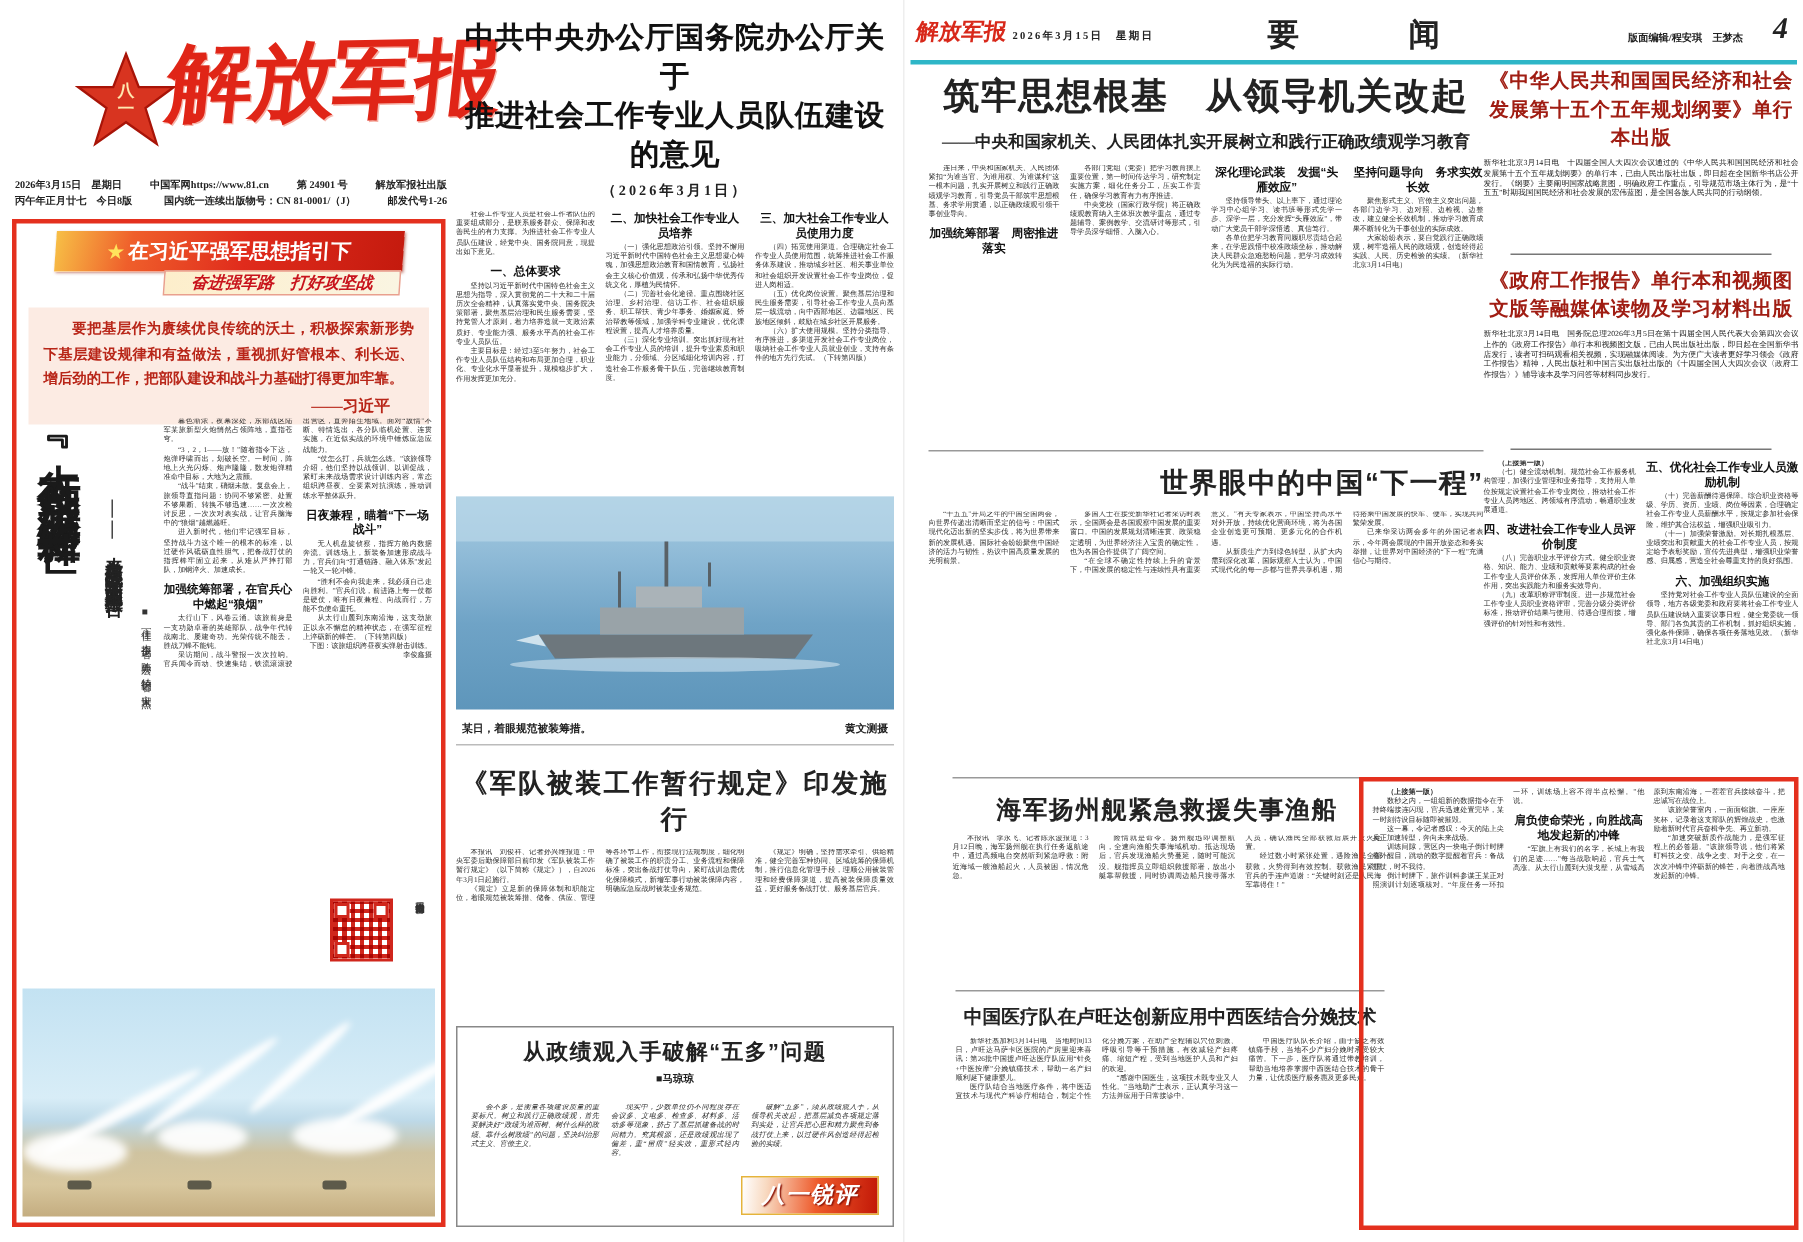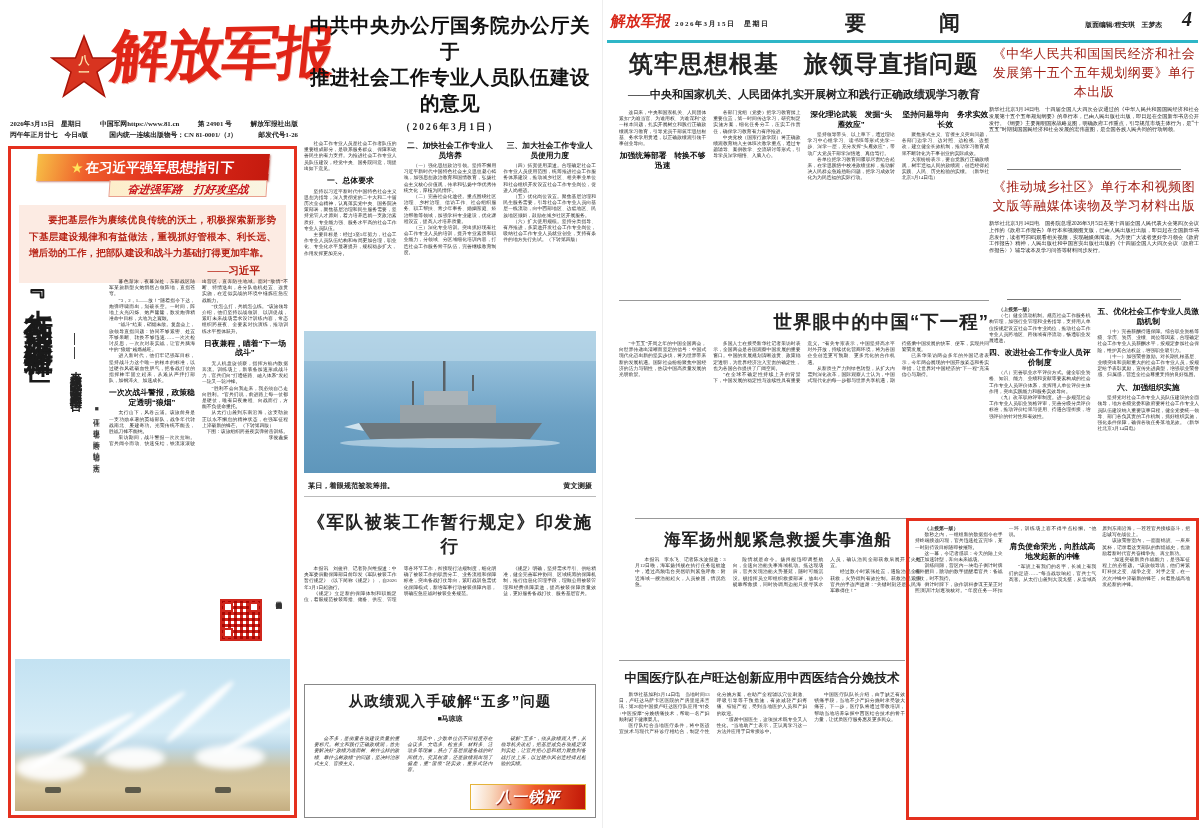--- a/index.html
+++ b/index.html
@@ -86,21 +86,21 @@
 .reg-article { position:absolute; left:304px; top:498px; width:292px; }
 .reg-title { font-size:17.5px; font-weight:bold; text-align:center; letter-spacing:1.5px;
   font-family:"Liberation Sans", sans-serif; margin:12px 0 8px; }
 .reg-body { height:112px; column-count:3; column-gap:7px; overflow:hidden; }
 .commentary { position:absolute; left:304px; top:684px; width:292px; height:134px;
   border:1px solid #888; padding:7px 9px 5px; }
 .comm-title { font-size:14.5px; font-weight:bold; text-align:center; letter-spacing:1px;
   font-family:"Liberation Sans", sans-serif; }
 .comm-byline { text-align:center; font-size:7px; font-weight:bold; margin:3px 0 12px; }
 .comm-body { height:74px; column-count:3; column-gap:8px; overflow:hidden; font-style:italic; }
-.ruiping { position:absolute; right:9px; bottom:7px; width:116px; height:26px; line-height:24px;
+.ruiping { position:absolute; right:9px; bottom:7px; width:92px; height:26px; line-height:24px;
   text-align:center; color:#fff; font-weight:bold; font-style:italic; font-size:15px;
   font-family:Liberation Serif, serif; border:1px solid #e5b33a;
   background:linear-gradient(95deg,#fff 0%,#f8d9c0 18%,#ee5a2b 55%,#c21807 100%);
   text-shadow:1px 1px 1px #8a1003; letter-spacing:1px; }
 
 
 .rp-header { position:absolute; left:6px; top:8px; right:6px; height:30px; }
 .rp-logo { position:absolute; left:2px; top:4px; font-size:15px; font-weight:bold; color:#d8281a;
   font-family:"DejaVu Serif", serif; transform:skewX(-8deg); }
 .rp-date { position:absolute; left:66px; top:11px; font-size:7px; font-weight:bold; letter-spacing:1.5px; }
@@ -110,39 +110,39 @@
 .rp-pagenum { position:absolute; right:4px; top:0; font-size:20px; font-weight:bold; font-style:italic; }
 .teal-rule { position:absolute; left:4px; right:4px; top:40px; height:3px; background:#2eb6c7; }
 
 .main-article { position:absolute; left:16px; top:48px; width:370px; }
 .main-title { font-size:24px; font-weight:bold; text-align:center; letter-spacing:1px;
   font-family:"Liberation Sans", sans-serif; }
 .main-subtitle { font-size:11px; font-weight:bold; text-align:center; margin-top:7px; }
 .main-body { margin-top:8px; height:188px; column-count:4; column-gap:7px; overflow:hidden; }
 
 .rcol { position:absolute; left:386px; top:44px; width:210px; }
-.book-title { font-size:13px; line-height:19px; font-weight:normal; text-align:center;
+.book-title { font-size:13px; line-height:19px; font-weight:bold; text-align:center;
   color:#a01d13; font-family:"Liberation Sans", sans-serif; letter-spacing:.5px; }
 .book-body { margin-top:5px; font-size:5.2px; line-height:6.8px; text-align:justify; overflow:hidden; }
 .b1body { height:56px; } .b2body { height:72px; }
 .rcol-hr { border:none; border-top:1px solid #777; margin:7px 18px; }
 .doc-cont { height:252px; column-count:2; column-gap:7px; overflow:hidden; margin-top:2px; }
 
 .world { position:absolute; left:16px; top:300px; width:370px; border-top:1px solid #999; padding-top:8px; }
 .world-title { font-size:18.5px; font-weight:bold; text-align:right; letter-spacing:1px;
   font-family:"Liberation Sans", sans-serif; }
 .world-subtitle { font-size:10.5px; font-weight:bold; text-align:center; margin-top:5px; }
 .world-body { margin-top:7px; height:150px; column-count:4; column-gap:7px; overflow:hidden; }
 
 .navy { position:absolute; left:32px; top:518px; width:286px; border-top:1px solid #999; }
 .navy-title { font-size:16.5px; font-weight:bold; text-align:center; letter-spacing:1px;
   font-family:"Liberation Sans", sans-serif; margin:10px 0 6px; }
 .navy-body { height:96px; column-count:3; column-gap:7px; overflow:hidden; }
 
-.medical { position:absolute; left:16px; top:660px; width:286px; border-top:1px solid #999; }
+.medical { position:absolute; left:34px; top:660px; width:286px; border-top:1px solid #999; }
 .med-title { font-size:12.5px; font-weight:bold; text-align:center;
   font-family:"Liberation Sans", sans-serif; margin:9px 0 5px; }
 .med-body { height:122px; column-count:3; column-gap:7px; overflow:hidden; }
 
 .cont-box { position:absolute; left:303px; top:518px; width:293px; height:302px;
   border:3px solid #e4301e; padding:5px 6px; column-count:3; column-gap:6px; overflow:hidden; }
 
 
 .tiny p, .seg-p { font-size:4.8px; line-height:6.2px; color:#2c2c2c; text-align:justify;
   text-indent:2em; margin:0; }
@@ -198,21 +198,21 @@
 
       <div class="lead-area">
         <div class="lead-title">『太行劲旅』淬砺新锋芒</div>
         <div class="lead-subtitle">——来自东部战区陆军某旅的观察报告</div>
         <div class="lead-byline">■丁佳佳　本报记者　陈典宏　特约记者　宋世杰</div>
         <div class="lead-body tiny">
             <p class="seg-p">暮色渐浓，夜幕深处，东部战区陆军某旅新型火炮悄然占领阵地，直指苍穹。</p>
             <p class="seg-p">“3，2，1——放！”随着指令下达，炮弹呼啸而出，划破长空。一时间，阵地上火光闪烁、炮声隆隆，数发炮弹精准命中目标，大地为之震颤。</p>
             <p class="seg-p">“战斗”结束，硝烟未散。复盘会上，旅领导直指问题：协同不够紧密、处置不够果断、转换不够迅速……一次次检讨反思，一次次对表实战，让官兵脑海中的“狼烟”越燃越旺。</p>
             <p class="seg-p">进入新时代，他们牢记强军目标，坚持战斗力这个唯一的根本的标准，以过硬作风砥砺血性胆气，把备战打仗的指挥棒牢固立起来，从难从严摔打部队，加钢淬火、加速成长。</p>
-            <p class="seg-h">一次次战斗警报，政策稳定透明“狼烟”</p>
+            <p class="seg-h">加强统筹部署，在官兵心中燃起“狼烟”</p>
             <p class="seg-p">太行山下，风卷云涌。该旅前身是一支功勋卓著的英雄部队，战争年代转战南北、屡建奇功。光荣传统不能丢，胜战刀锋不能钝。</p>
             <p class="seg-p">采访期间，战斗警报一次次拉响。官兵闻令而动、快速集结，铁流滚滚驶出营区，直奔陌生地域。面对“敌情”不断、特情迭出，各分队临机处置、连贯实施，在近似实战的环境中锤炼应急应战能力。</p>
             <p class="seg-p">“仗怎么打，兵就怎么练。”该旅领导介绍，他们坚持以战领训、以训促战，紧盯未来战场需求设计训练内容，常态组织跨昼夜、全要素对抗演练，推动训练水平整体跃升。</p>
             <p class="seg-h">日夜兼程，瞄着“下一场战斗”</p>
             <p class="seg-p">无人机盘旋侦察，指挥方舱内数据奔流。训练场上，新装备加速形成战斗力，官兵们向“打通链路、融入体系”发起一轮又一轮冲锋。</p>
             <p class="seg-p">“胜利不会向我走来，我必须自己走向胜利。”官兵们说，前进路上每一仗都是硬仗，唯有日夜兼程、向战而行，方能不负使命重托。</p>
             <p class="seg-p">从太行山麓到东南沿海，这支劲旅正以永不懈怠的精神状态，在强军征程上淬砺新的锋芒。（下转第四版）</p>
             <p class="seg-n">下图：该旅组织跨昼夜实弹射击训练。　李俊鑫摄</p>
           </div>
         <div class="qr-widget">
@@ -305,41 +305,41 @@
     <header class="rp-header">
       <div class="rp-logo">解放军报</div>
       <div class="rp-date">2026年3月15日　星期日</div>
       <div class="rp-section">要　闻</div>
       <div class="rp-editors">版面编辑/程安琪　王梦杰</div>
       <div class="rp-pagenum">4</div>
     </header>
     <div class="teal-rule"></div>
 
     <article class="main-article">
-      <h1 class="main-title">筑牢思想根基　旅领导直指问题</h1>
+      <h1 class="main-title">筑牢思想根基　从领导机关改起</h1>
       <div class="main-subtitle">——中央和国家机关、人民团体扎实开展树立和践行正确政绩观学习教育</div>
       <div class="main-body tiny">
           <p class="seg-p">连日来，中央和国家机关、人民团体紧扣“为谁当官、为谁用权、为谁谋利”这一根本问题，扎实开展树立和践行正确政绩观学习教育，引导党员干部筑牢思想根基、务求学用贯通，以正确政绩观引领干事创业导向。</p>
-          <p class="seg-h">加强统筹部署　转换不够迅速</p>
+          <p class="seg-h">加强统筹部署　周密推进落实</p>
           <p class="seg-p">各部门党组（党委）把学习教育摆上重要位置，第一时间传达学习，研究制定实施方案，细化任务分工，压实工作责任，确保学习教育有力有序推进。</p>
           <p class="seg-p">中央党校（国家行政学院）将正确政绩观教育纳入主体班次教学重点，通过专题辅导、案例教学、交流研讨等形式，引导学员深学细悟、入脑入心。</p>
           <p class="seg-h">深化理论武装　发掘“头雁效应”</p>
           <p class="seg-p">坚持领导带头、以上率下，通过理论学习中心组学习、读书班等形式先学一步、深学一层，充分发挥“头雁效应”，带动广大党员干部学深悟透、真信笃行。</p>
           <p class="seg-p">各单位把学习教育同履职尽责结合起来，在学思践悟中校准政绩坐标，推动解决人民群众急难愁盼问题，把学习成效转化为为民造福的实际行动。</p>
           <p class="seg-h">坚持问题导向　务求实效长效</p>
           <p class="seg-p">聚焦形式主义、官僚主义突出问题，各部门边学习、边对照、边检视、边整改，建立健全长效机制，推动学习教育成果不断转化为干事创业的实际成效。</p>
           <p class="seg-p">大家纷纷表示，要自觉践行正确政绩观，树牢造福人民的政绩观，创造经得起实践、人民、历史检验的实绩。（新华社北京3月14日电）</p>
         </div>
     </article>
 
     <aside class="rcol">
       <h2 class="book-title">《中华人民共和国国民经济和社会发展第十五个五年规划纲要》单行本出版</h2>
       <div class="book-body b1body">新华社北京3月14日电　十四届全国人大四次会议通过的《中华人民共和国国民经济和社会发展第十五个五年规划纲要》的单行本，已由人民出版社出版，即日起在全国新华书店公开发行。《纲要》主要阐明国家战略意图，明确政府工作重点，引导规范市场主体行为，是“十五五”时期我国国民经济和社会发展的宏伟蓝图，是全国各族人民共同的行动纲领。</div>
       <hr class="rcol-hr">
-      <h2 class="book-title">《推动城乡社区》单行本和视频图文版等融媒体读物及学习材料出版</h2>
+      <h2 class="book-title">《政府工作报告》单行本和视频图文版等融媒体读物及学习材料出版</h2>
       <div class="book-body b2body">新华社北京3月14日电　国务院总理2026年3月5日在第十四届全国人民代表大会第四次会议上作的《政府工作报告》单行本和视频图文版，已由人民出版社出版，即日起在全国新华书店发行，读者可扫码观看相关视频，实现融媒体阅读。为方便广大读者更好学习领会《政府工作报告》精神，人民出版社和中国言实出版社出版的《十四届全国人大四次会议〈政府工作报告〉》辅导读本及学习问答等材料同步发行。</div>
       <hr class="rcol-hr">
       <div class="doc-cont tiny">
           <p class="seg-b">（上接第一版）</p>
           <p class="seg-p">（七）健全流动机制。规范社会工作服务机构管理，加强行业管理和业务指导，支持用人单位按规定设置社会工作专业岗位，推动社会工作专业人员跨地区、跨领域有序流动，畅通职业发展通道。</p>
           <p class="seg-h">四、改进社会工作专业人员评价制度</p>
           <p class="seg-p">（八）完善职业水平评价方式。健全职业资格、知识、能力、业绩和贡献等要素构成的社会工作专业人员评价体系，发挥用人单位评价主体作用，突出实践能力和服务实效导向。</p>
           <p class="seg-p">（九）改革职称评审制度。进一步规范社会工作专业人员职业资格评审，完善分级分类评价标准，推动评价结果与使用、待遇合理衔接，增强评价的针对性和有效性。</p>
           <p class="seg-h">五、优化社会工作专业人员激励机制</p>
           <p class="seg-p">（十）完善薪酬待遇保障。综合职业资格等级、学历、资历、业绩、岗位等因素，合理确定社会工作专业人员薪酬水平，按规定参加社会保险，维护其合法权益，增强职业吸引力。</p>

